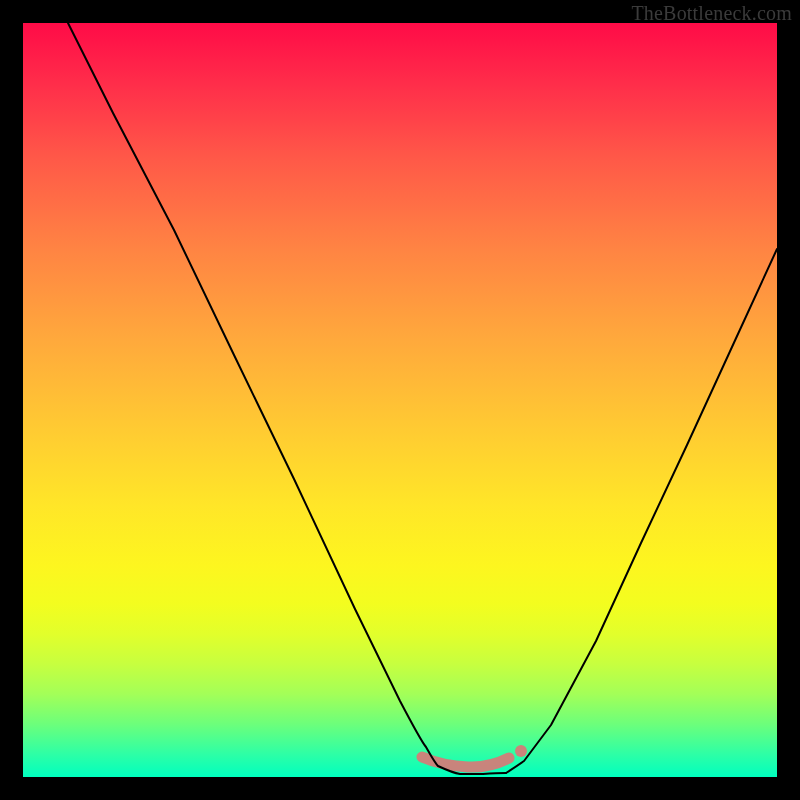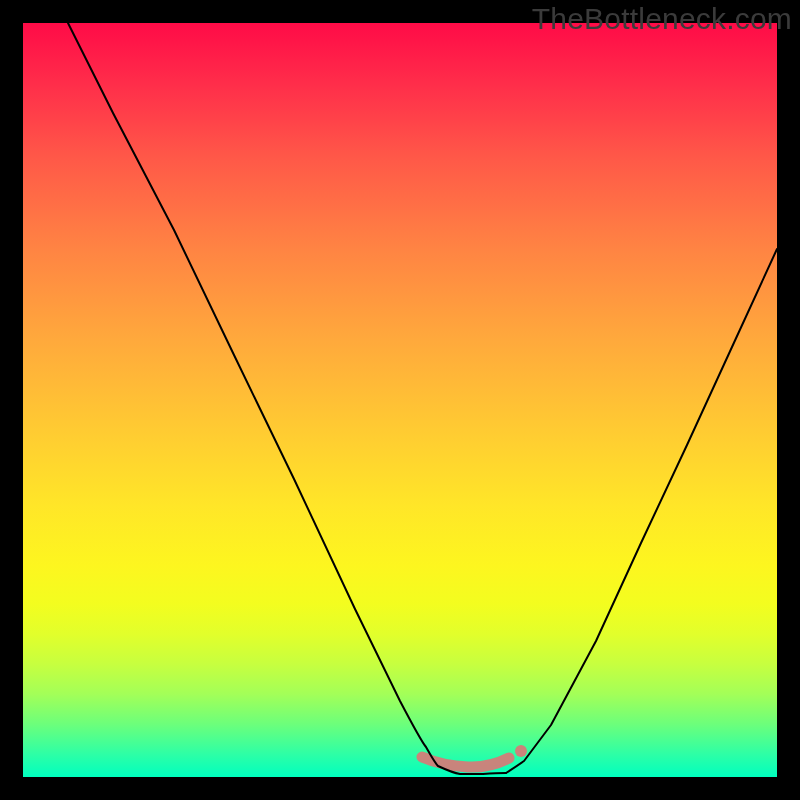--- a/index.html
+++ b/index.html
@@ -44,24 +44,25 @@
       #6cff7b 93%,
       #2dffa6 97%,
       #00ffbf 100%
     );
   }
   .watermark {
     position: absolute;
     top: 2px;
     right: 8px;
     color: #3b3b3b;
-    font-size: 30px;
+    font-size: 20px;
     font-weight: 500;
     letter-spacing: 0.2px;
     user-select: none;
+    font-family: Liberation Serif, serif;
   }
   svg.curves {
     position: absolute;
     inset: 0;
   }
   .series {
     stroke: #000;
     stroke-width: 2;
     fill: none;
     stroke-linejoin: round;

